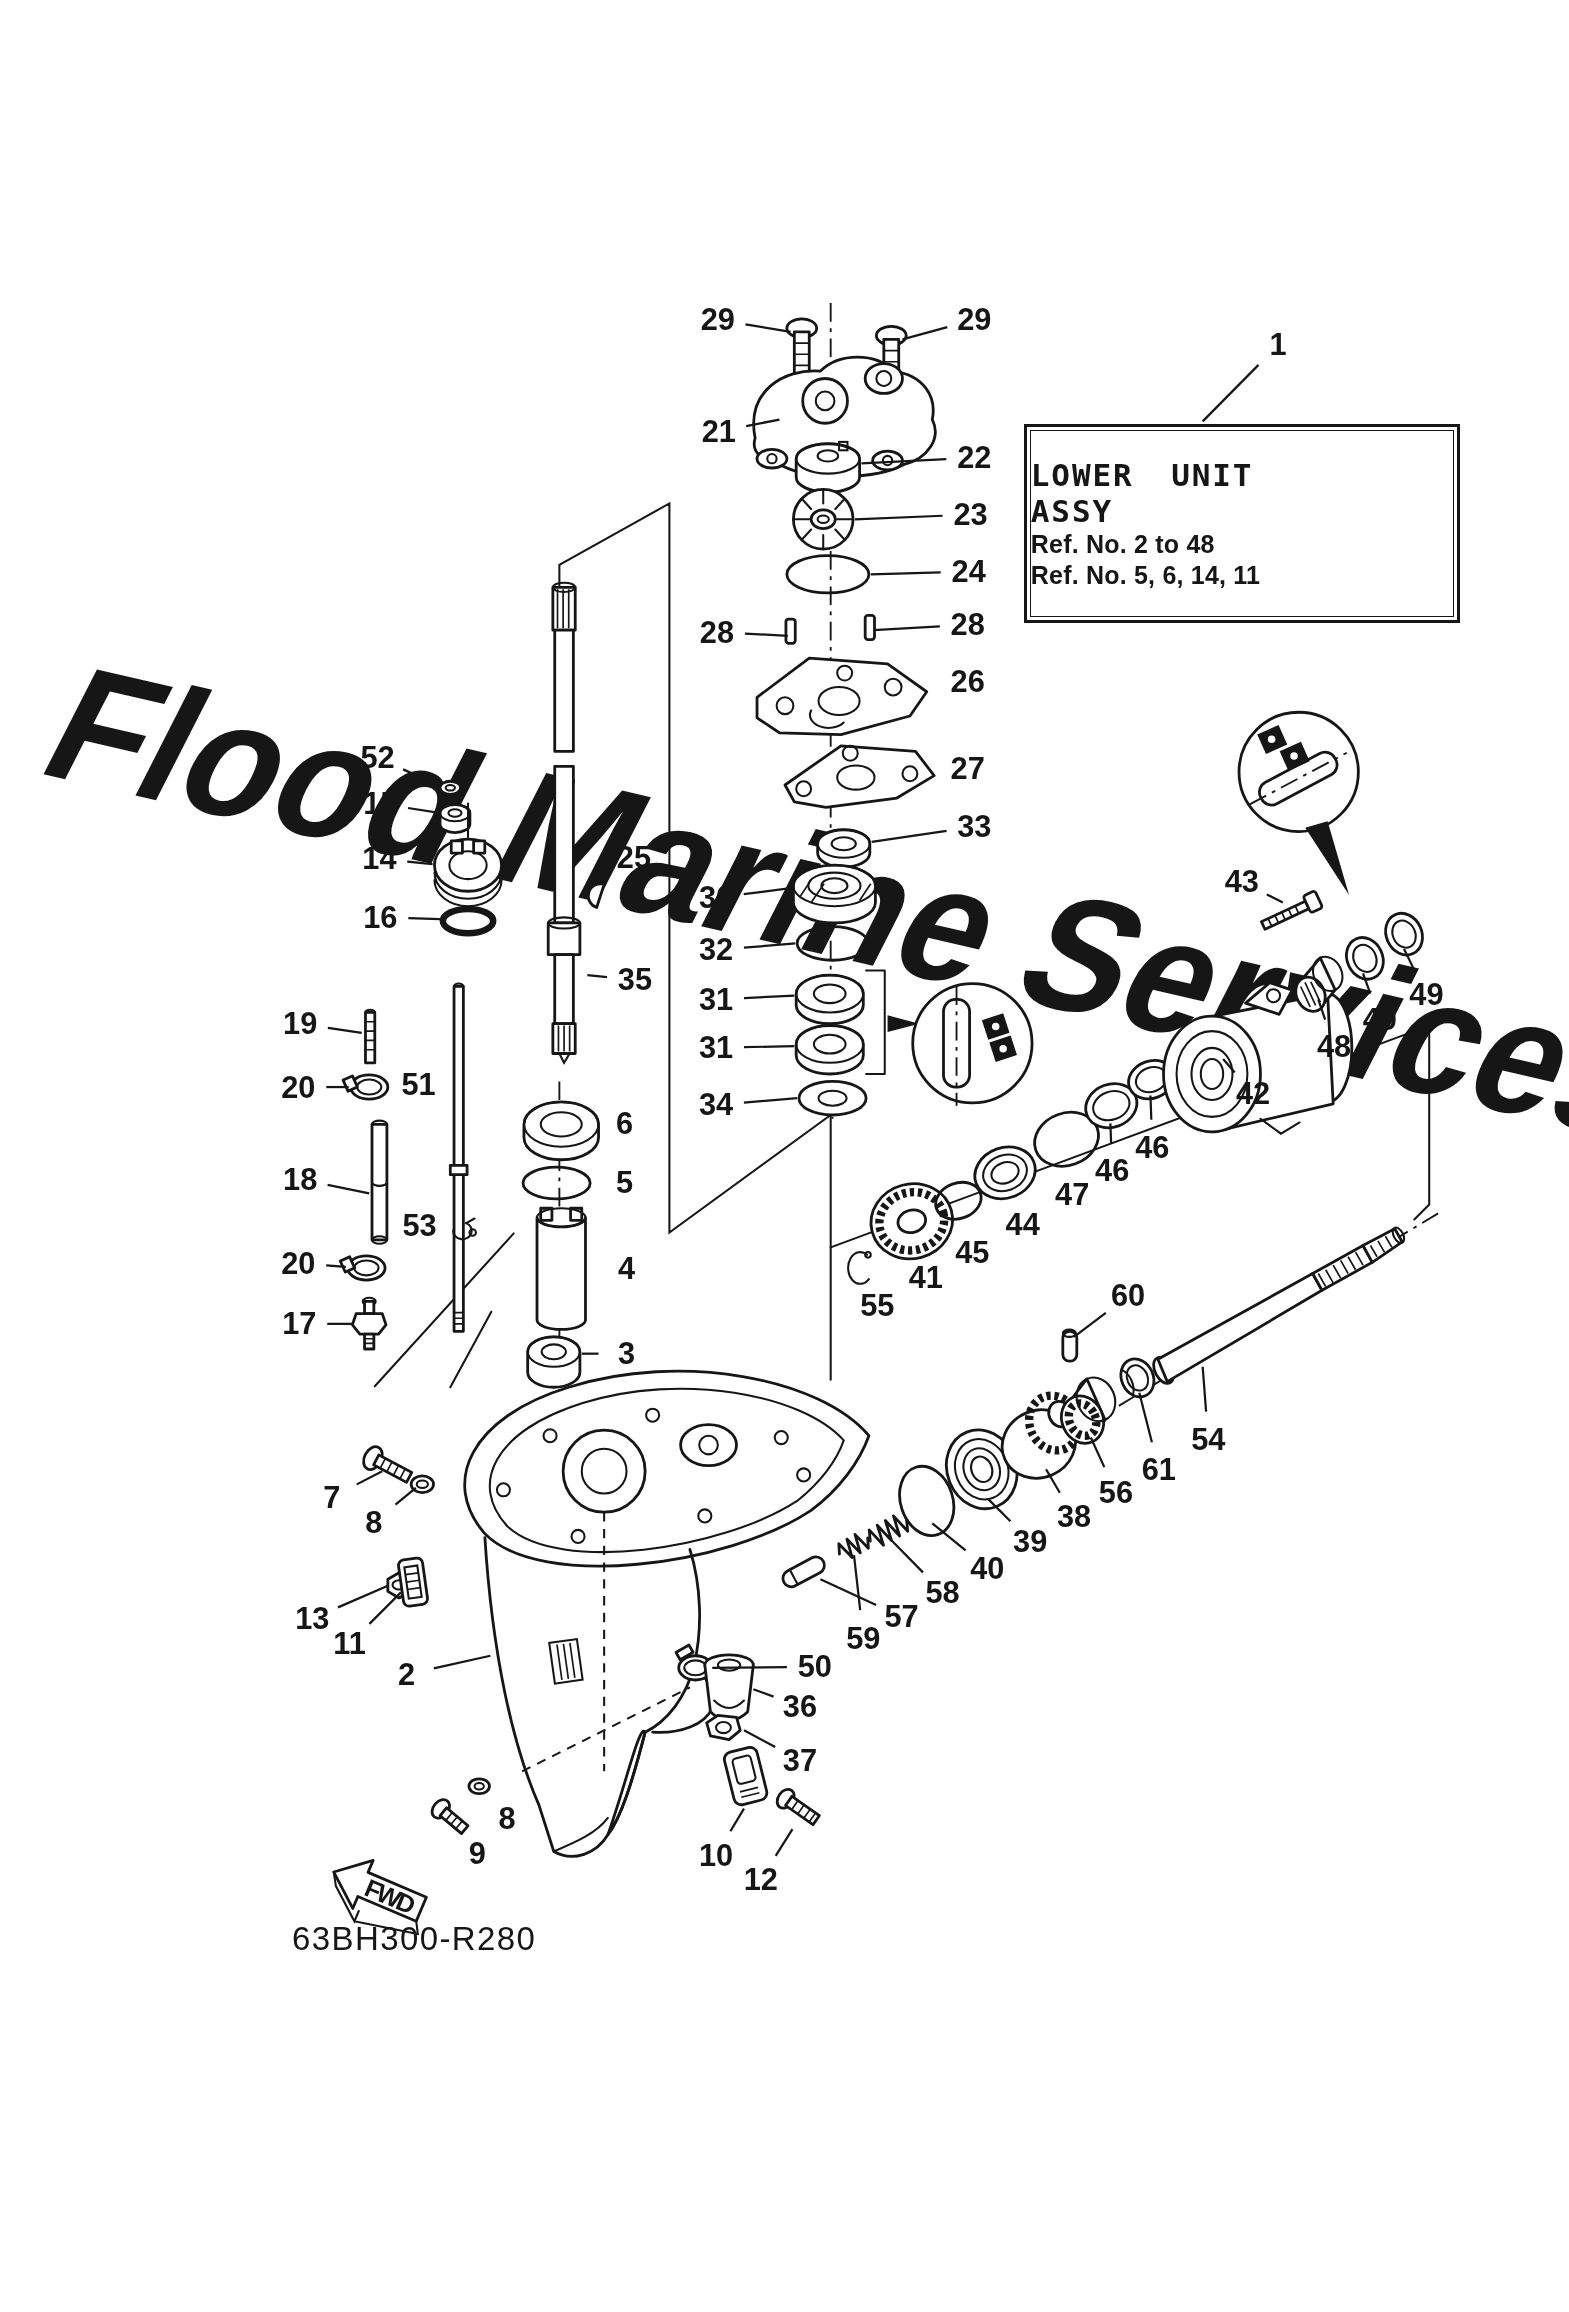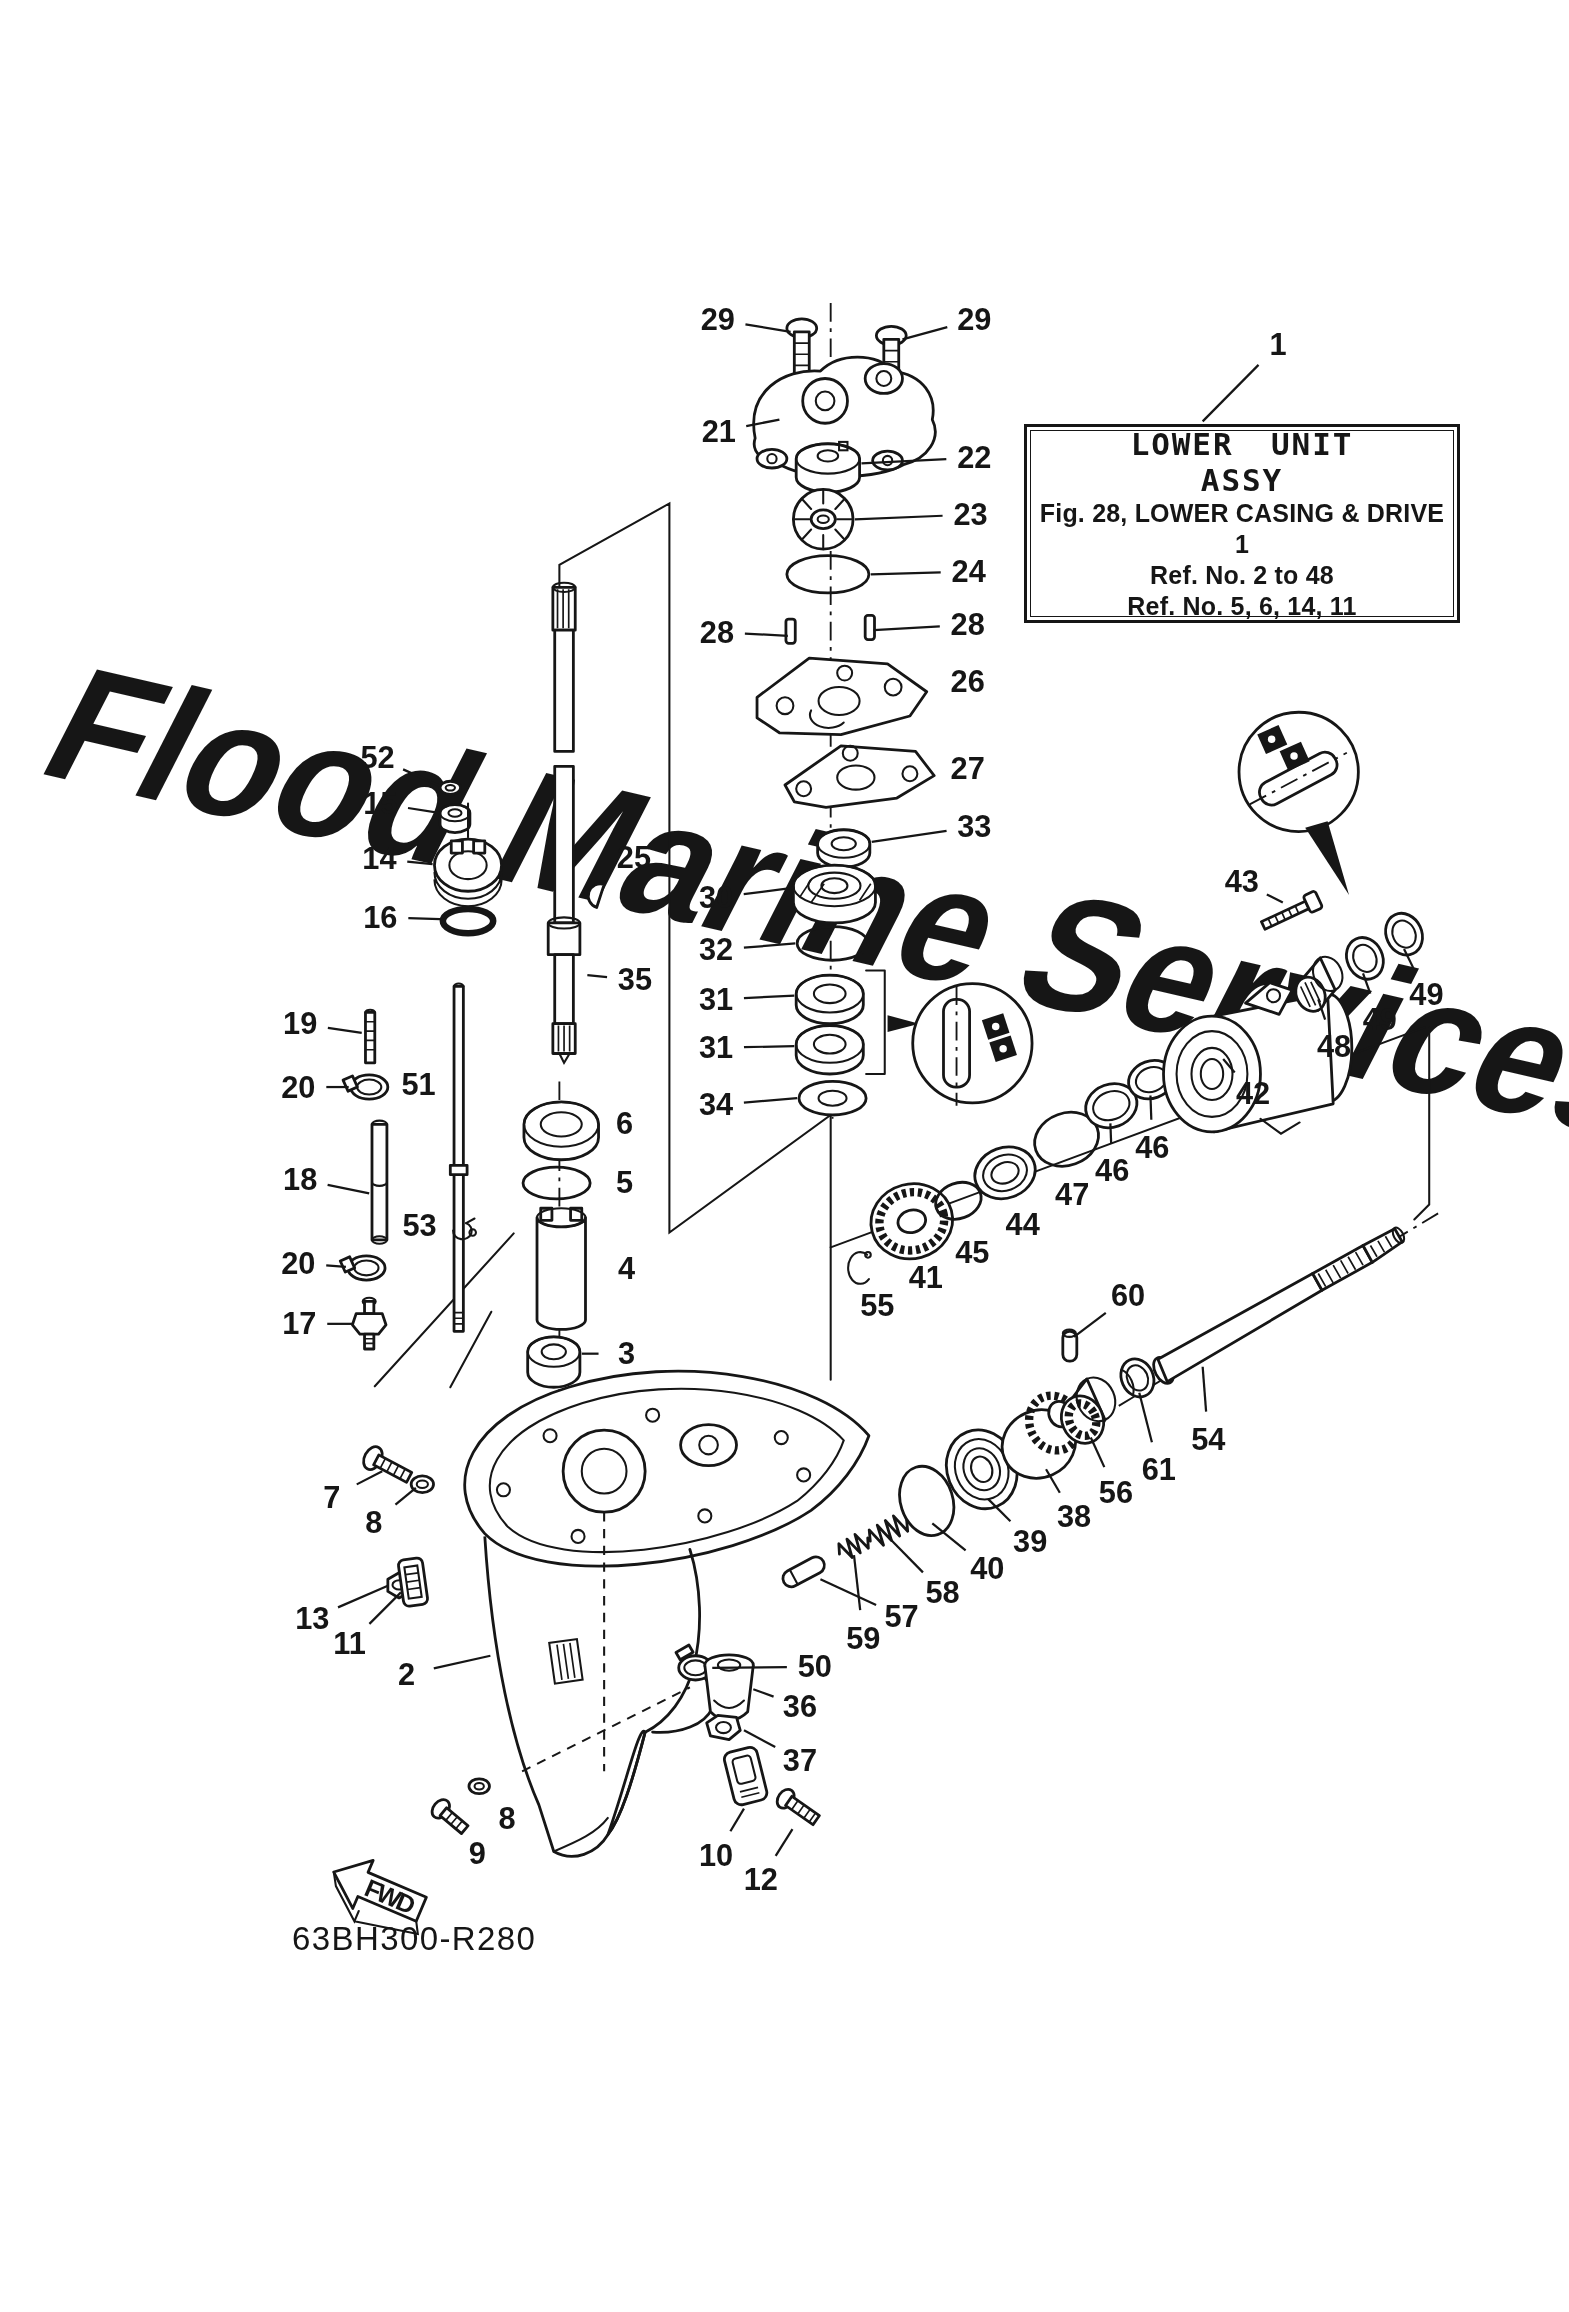--- a/index.html
+++ b/index.html
@@ -13,21 +13,21 @@
   .cl{fill:none;stroke:#161616;stroke-width:2;stroke-dasharray:20 7 4 7;}
   .dsh{fill:none;stroke:#161616;stroke-width:2.2;stroke-dasharray:10 8;}
   .blk{fill:#161616;stroke:none;}
   .teeth{fill:none;stroke:#161616;stroke-width:9;stroke-dasharray:4.5 4;}
   .hatch{fill:none;stroke:#161616;stroke-width:1.8;}
   .callout-num{font-size:33px;font-weight:600;}
   
   .info-box{position:absolute;left:1024px;top:424px;width:436px;height:199px;
             box-sizing:border-box;border:3.7px solid #161616;padding:2.8px;background:#fff;}
   .info-box-inner{box-sizing:border-box;border:1.9px solid #161616;width:100%;height:100%;
-            display:flex;flex-direction:column;align-items:center;justify-content:center;text-align:center;}
+            display:flex;flex-direction:column;align-items:flex-start;justify-content:center;text-align:center;}
   .ib-title{font-family:"DejaVu Sans Mono",monospace;font-weight:700;font-size:31px;
             letter-spacing:1.9px;word-spacing:17px;line-height:37px;}
   .ib-sub{font-family:"DejaVu Sans Mono",monospace;font-weight:700;font-size:31px;
             letter-spacing:1.9px;line-height:35px;}
   .ib-line{font-weight:700;font-size:25px;line-height:31px;letter-spacing:0.2px;}
   .fig-code{position:absolute;left:292px;top:1920px;font-size:33px;font-weight:500;letter-spacing:1.4px;text-align:center;}
 </style>
 </head>
 <body>
 
@@ -585,21 +585,20 @@
         <text x="1480" y="1094" text-anchor="middle" dominant-baseline="central" class="callout-num">49</text>
         <line x1="1516.803976535698" y1="1040.0581187603836" x2="1506" y2="1018" stroke="#161616" stroke-width="2.4"></line>
         <text x="1530" y="1067" text-anchor="middle" dominant-baseline="central" class="callout-num">49</text>
       </g>
 </svg>
 
 <div class="info-box">
   <div class="info-box-inner">
     <div class="ib-title">LOWER UNIT</div>
     <div class="ib-sub">ASSY</div>
-    <div class="ib-line">Fig. 28, LOWER CASING &amp; DRIVE 1</div>
     <div class="ib-line">Ref. No. 2 to 48</div>
     <div class="ib-line">Ref. No. 5, 6, 14, 11</div>
   </div>
 </div>
 
 <div class="fig-code">63BH300-R280</div>
 
 </div>
 
 

